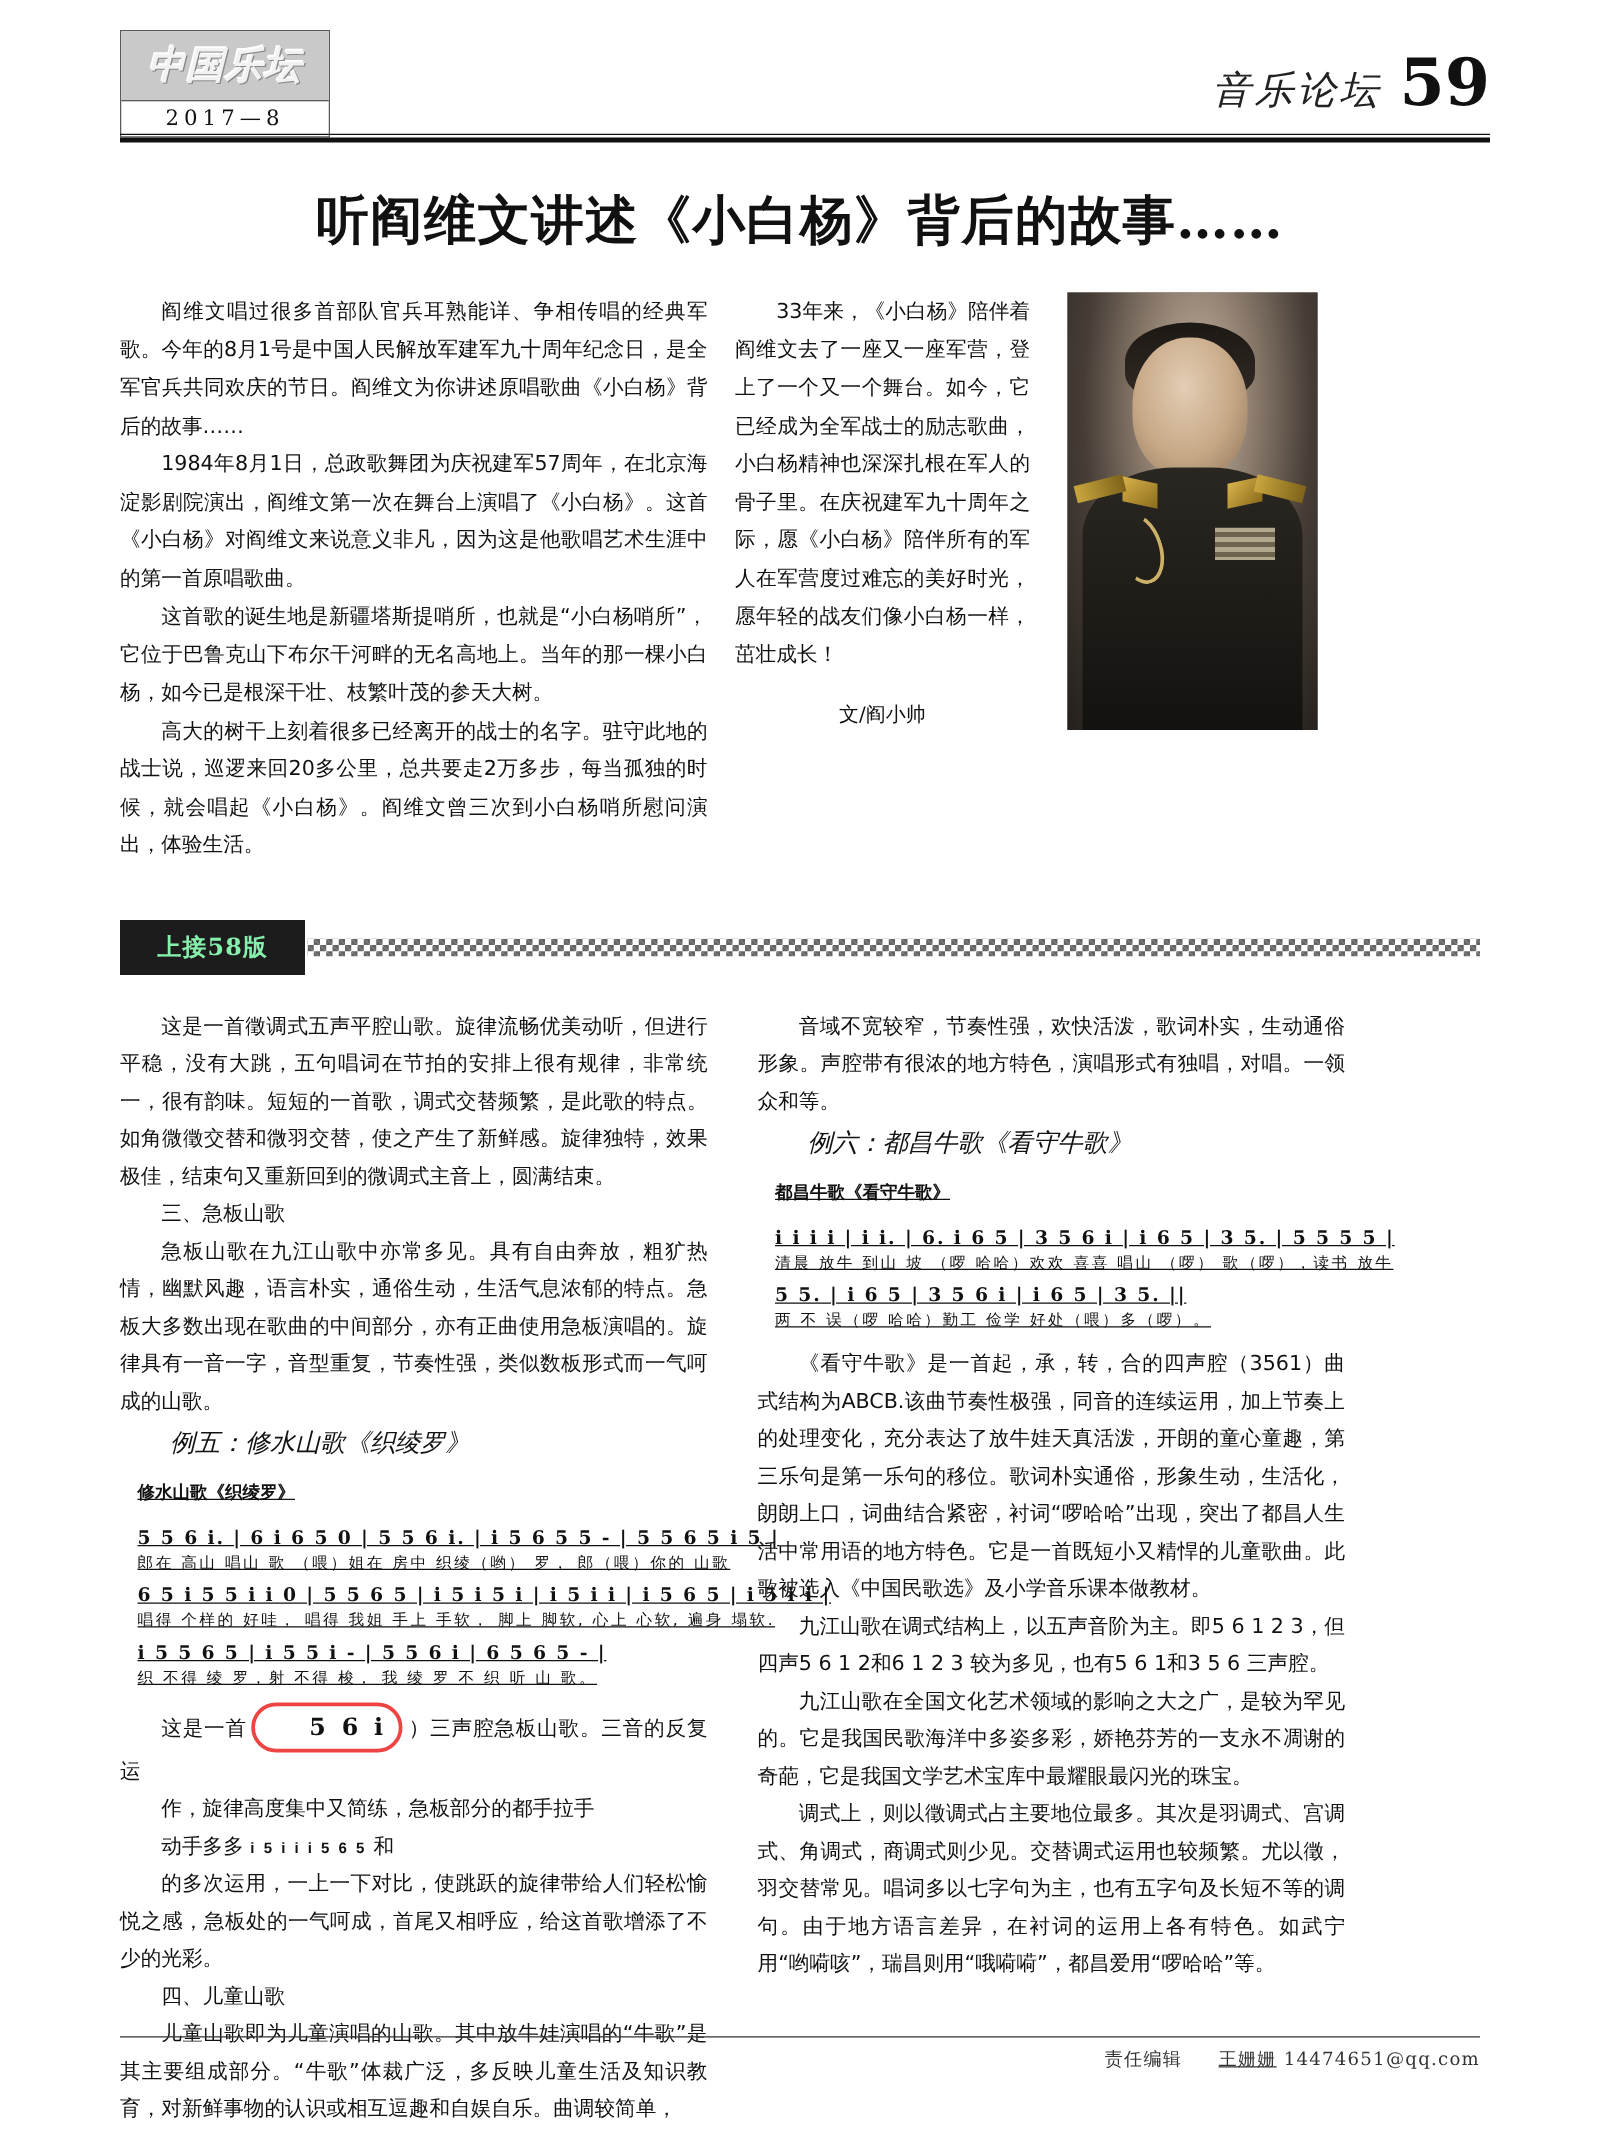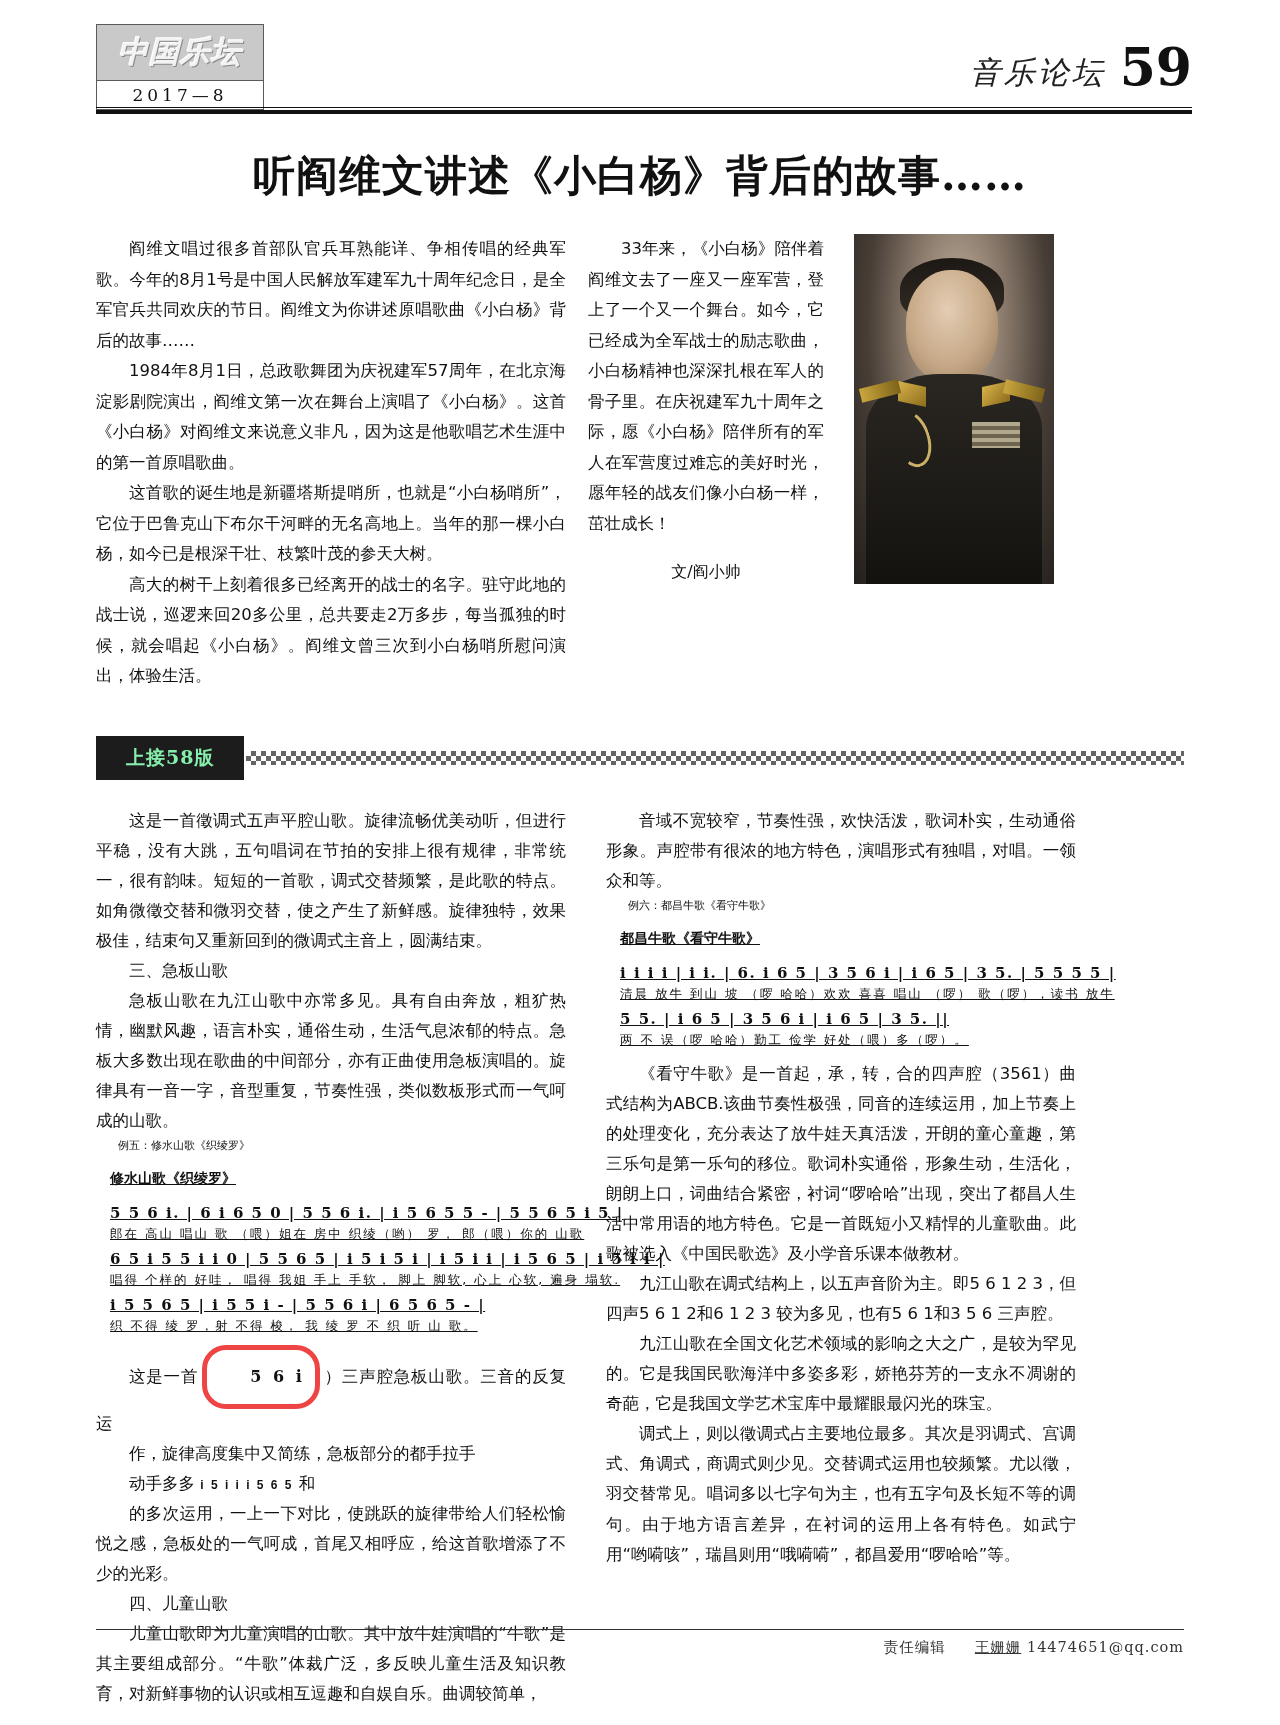--- a/index.html
+++ b/index.html
@@ -160,21 +160,21 @@
     opacity:.85;
   }
 
   
   .body-cols {
     margin:26px 96px 0 96px;
     display:flex; gap:40px;
   }
   .bcol { width:470px; font-size:16.5px; line-height:1.82; text-align:justify; }
   .bcol p { margin:0; text-indent:2em; }
-  .ex-label { margin:4px 0 0 0; text-indent:2em; font-size:11px; }
+  .ex-label { margin:4px 0 0 0; text-indent:2em; font-size:20px;font-style:italic; }
 
   
   .notation { margin:10px 0 10px 14px;text-decoration:underline; }
   .nota-title {
     font-family:"DejaVu Serif","Liberation Serif",serif;
     font-size:14px; font-weight:bold; margin-bottom:12px;
   }
   .nrow { margin-bottom:6px; }
   .nline {
     font-family:"DejaVu Serif","Liberation Serif",serif;
@@ -184,24 +184,24 @@
   .lyric {
     font-size:12.5px; letter-spacing:2px; white-space:nowrap;
     line-height:1.5; margin-top:1px;
   }
   .inline-num {
     font-family:Liberation Sans, sans-serif;
     font-weight:bold; font-size:12px; letter-spacing:2px;
   }
   .pitch-box {
     display:inline-block;
-    border:5px solid #ef4444; border-radius:24px;
-    padding:12px 10px; margin:0 4px;
-    font-family:"DejaVu Serif","Liberation Serif",serif;
-    font-weight:bold; font-size:16px; letter-spacing:3px;
+    border:3px solid #ef4444; border-radius:24px;
+    padding:0 10px; margin:0 4px;
+    font-family:"DejaVu Serif","Liberation Serif",serif;
+    font-weight:bold; font-size:19px; letter-spacing:3px;
   }
 
   
   .footer {
     position:absolute; left:96px; right:96px; bottom:68px;
   }
   .footer-rule { height:1px; background:#333; margin-bottom:8px; }
   .footer-text {
     text-align:right; font-size:14.5px; color:#333;
     letter-spacing:1px;

